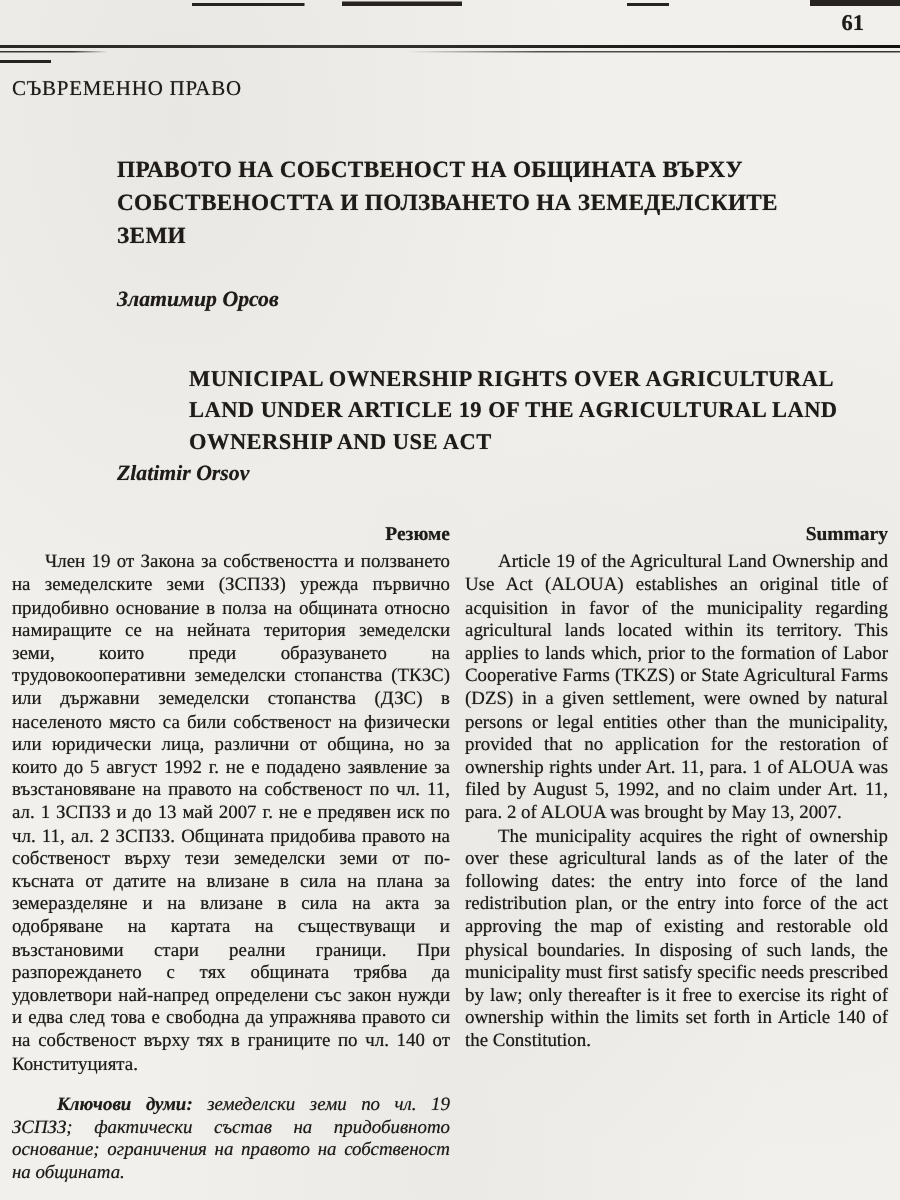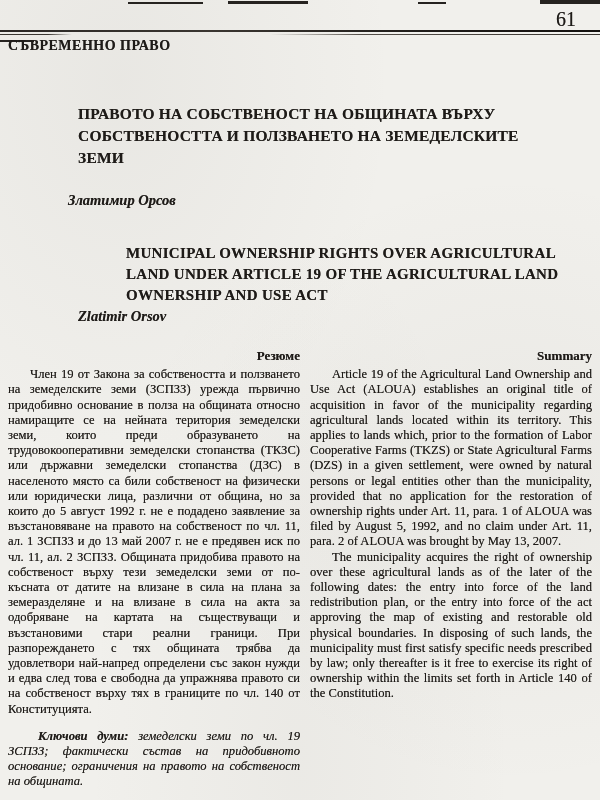--- a/index.html
+++ b/index.html
@@ -30,35 +30,35 @@
   .rule-under-header-2 {
     position: absolute; left: 0; top: 34px; width: 600px; height: 1px;
     background: linear-gradient(90deg, #3a3631 0%, #3a3631 8%, transparent 12%, transparent 45%, #55504a 60%, #3a3631 100%);
   }
 
   
   .header {
     position: absolute; top: 8px; left: 0; width: 600px; height: 24px;
   }
   .journal-name {
-    position: absolute; left: 8px; top: 2px;
-    font-weight: bold; font-size: 14px; letter-spacing: 0.5px; margin-top: 28px;
+    position: absolute; left: 8px; top: 16px;
+    font-weight: normal; font-size: 14px; letter-spacing: 0.5px; margin-top: 28px;
   }
   .page-number {
     position: absolute; right: 24px; top: 0;
-    font-weight: normal; font-size: 20px;
+    font-weight: bold; font-size: 15px;
   }
 
   
   .title-bg {
     position: absolute; left: 78px; top: 103px; width: 500px;
     font-weight: bold; font-size: 15.5px; line-height: 22px; letter-spacing: 0.2px;
   }
   .author-bg {
-    position: absolute; left: 68px; top: 192px;
+    position: absolute; left: 78px; top: 192px;
     font-weight: bold; font-style: italic; font-size: 14.5px;
   }
   .title-en {
     position: absolute; left: 78px; top: 243px; width: 500px;
     font-weight: bold; font-size: 15px; line-height: 21px; letter-spacing: 0.3px; margin-left: 48px;
   }
   .author-en {
     position: absolute; left: 78px; top: 308px;
     font-weight: bold; font-style: italic; font-size: 14.5px;
   }

